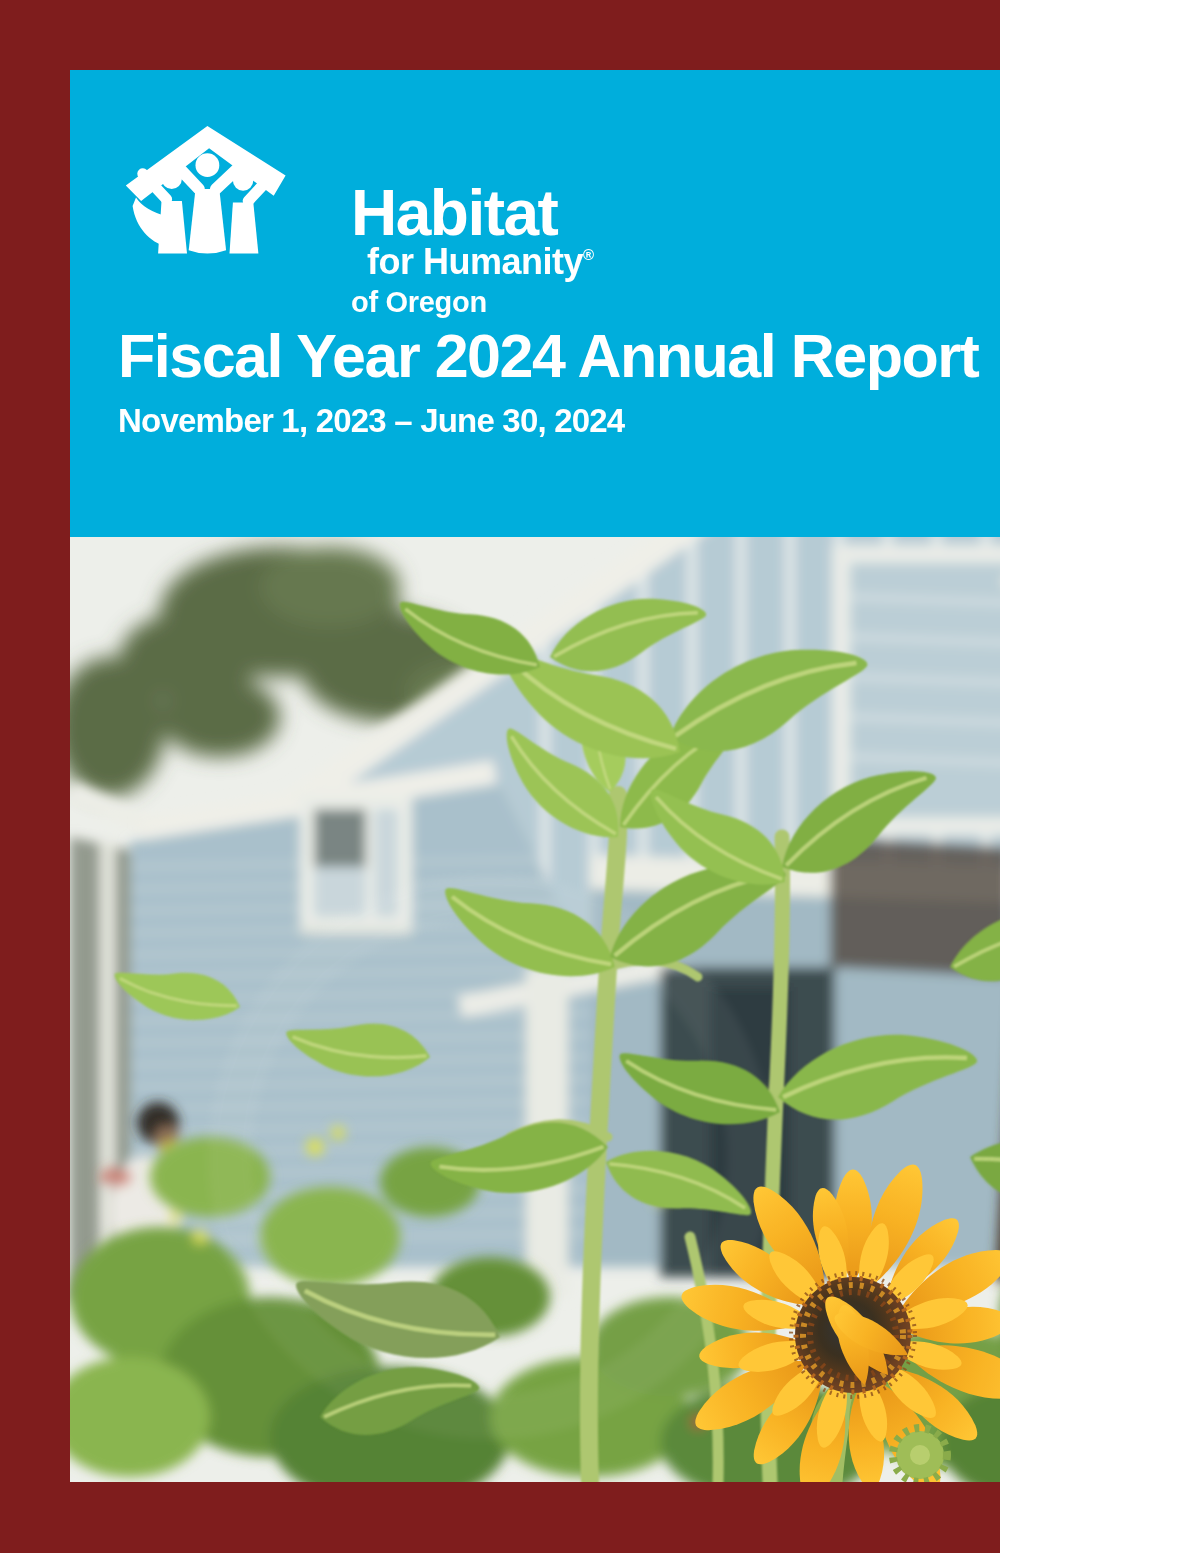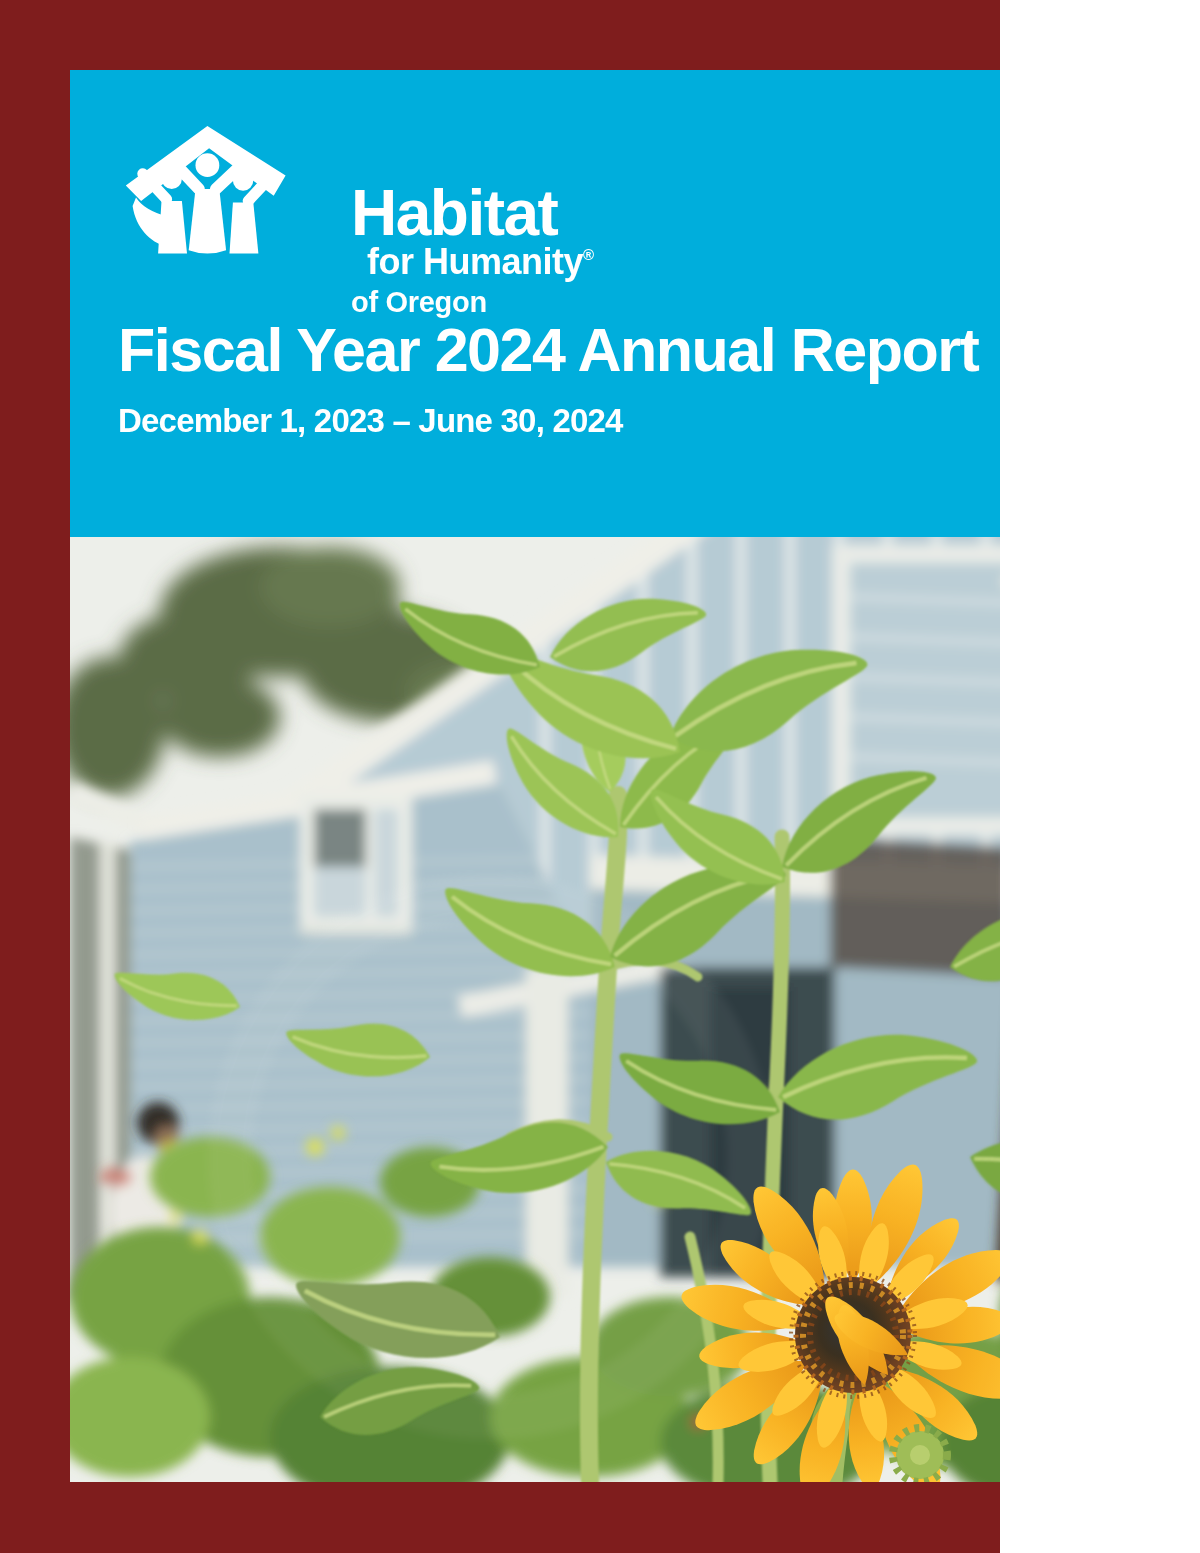--- a/index.html
+++ b/index.html
@@ -25,21 +25,21 @@
   .logo-line2{
     position:absolute;left:16px;top:142px;
     font-size:36px;font-weight:bold;letter-spacing:-0.5px;line-height:1;white-space:nowrap;
   }
   .logo-reg{font-size:15px;vertical-align:14px;letter-spacing:0;}
   .logo-line3{
     position:absolute;left:0;top:186px;
     font-size:29px;font-weight:bold;letter-spacing:-0.3px;line-height:1;white-space:nowrap;
   }
   .cover-title{
-    position:absolute;left:48px;top:250px;color:#fff;
+    position:absolute;left:48px;top:256px;color:#fff;
     font-size:61px;font-weight:bold;letter-spacing:-1.5px;line-height:1;white-space:nowrap;
   }
   .cover-subtitle{
     position:absolute;left:48px;top:334px;color:#fff;
     font-size:33px;font-weight:bold;letter-spacing:-0.8px;line-height:1;white-space:nowrap;
   }
 
   
   .photo{
     position:absolute;left:70px;top:537px;width:1060px;height:945px;
@@ -79,21 +79,21 @@
       </svg>
 
       <div class="logo-text">
         <div class="logo-name">Habitat</div>
         <div class="logo-line2"><span>for Humanity</span><span class="logo-reg">®</span></div>
         <div class="logo-line3">of Oregon</div>
       </div>
     </div>
 
     <div class="cover-title">Fiscal Year 2024 Annual Report</div>
-    <div class="cover-subtitle">December 1, 2023 – June 30, 2024</div>
+    <div class="cover-subtitle">November 1, 2023 – June 30, 2024</div>
   </div>
 
   <div class="photo">
     <svg viewBox="0 0 1060 945" aria-hidden="true">
       <defs>
         <filter id="b10" x="-30%" y="-30%" width="160%" height="160%">
             <feGaussianBlur stdDeviation="10"></feGaussianBlur>
           </filter>
         <filter id="b6" x="-30%" y="-30%" width="160%" height="160%">
             <feGaussianBlur stdDeviation="6"></feGaussianBlur>

